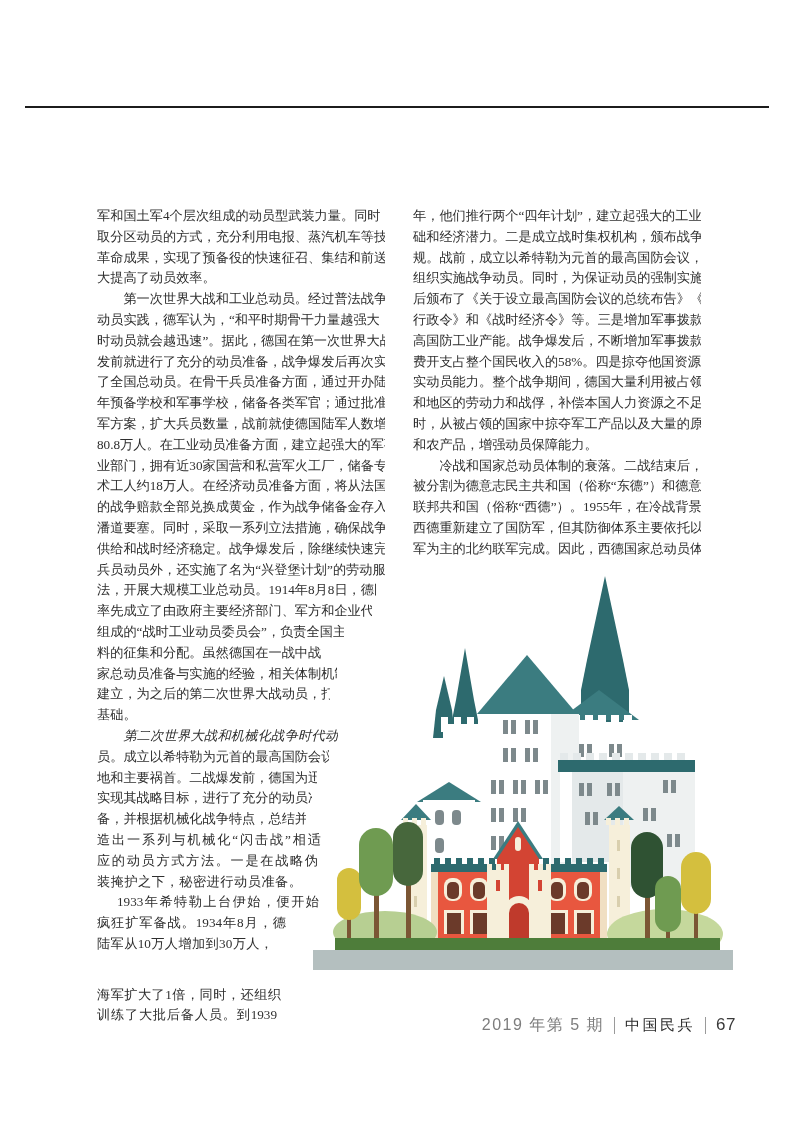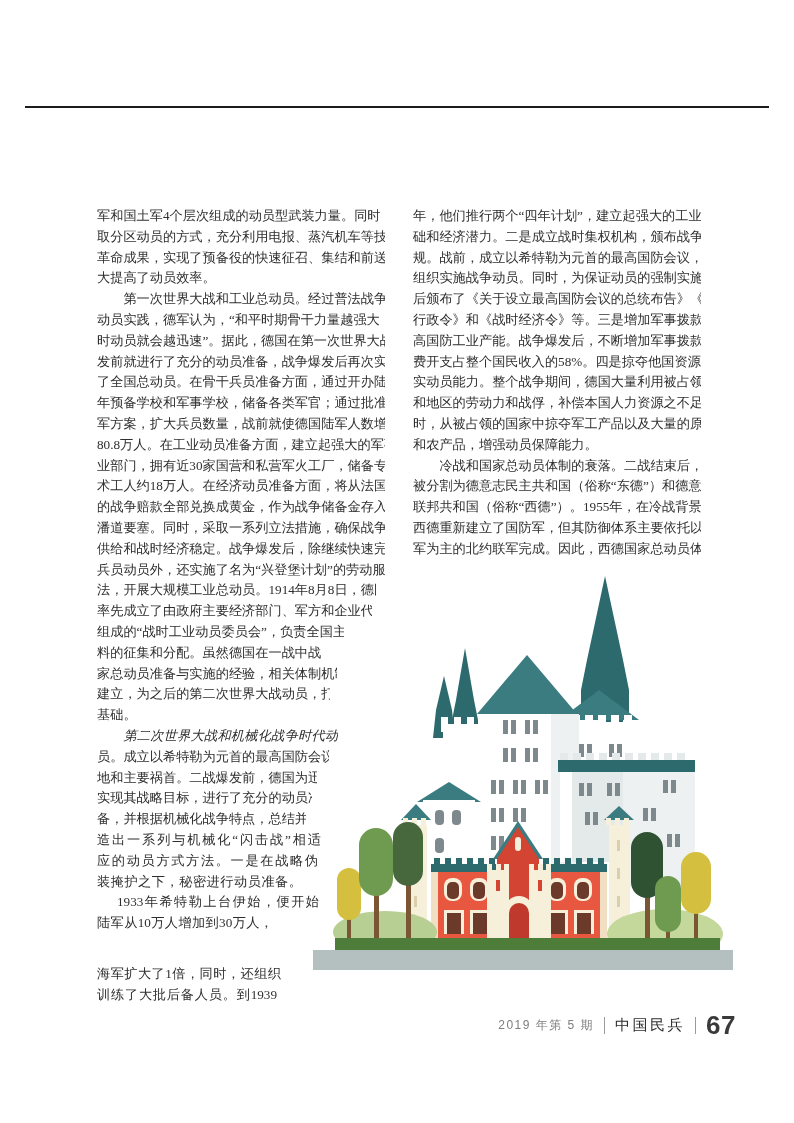--- a/index.html
+++ b/index.html
@@ -18,24 +18,24 @@
   .f-teal{fill:var(--c-teal)} .f-teal2{fill:var(--c-teal_light)} .f-white{fill:var(--c-white)}
   .f-gray{fill:var(--c-wall_gray)} .f-gray2{fill:var(--c-wall_light)}
   .f-red{fill:var(--c-red)} .f-red2{fill:var(--c-red_dark)} .f-door{fill:var(--c-door_red)}
   .f-cream{fill:var(--c-cream)} .f-quoin{fill:var(--c-quoin)} .f-tick{fill:var(--c-tick)}
   .f-win{fill:var(--c-window_gray)} .f-winb{fill:var(--c-window_brown)}
   .f-tg{fill:var(--c-tree_green)} .f-td{fill:var(--c-tree_dark)} .f-to{fill:var(--c-tree_olive)}
   .f-ty{fill:var(--c-tree_yellow)} .f-bush{fill:var(--c-bush)} .f-mound{fill:var(--c-mound)}
   .f-grass{fill:var(--c-grass)} .f-plat{fill:var(--c-platform)} .f-trunk{fill:var(--c-trunk)}
   #footer{position:absolute;top:1012px;right:58px;height:26px;display:flex;align-items:center;
           font-family:"Liberation Sans", sans-serif;}
-  #footer .issue{font-size:12px;color:#7d7d7d;letter-spacing:1.5px;margin-left:9px;}
+  #footer .issue{font-size:16px;color:#7d7d7d;letter-spacing:1.5px;margin-left:9px;}
   #footer .vdiv{width:1px;height:17px;background:#9a9a9a;margin:0 10px;}
   #footer .mag{font-size:15px;color:#2b2b2b;letter-spacing:2.5px;}
-  #footer .pnum{font-size:26px;color:#3a3a3a;font-weight:700;letter-spacing:0.5px;}
+  #footer .pnum{font-size:17px;color:#3a3a3a;font-weight:400;letter-spacing:0.5px;}
 </style>
 </head>
 <body>
 
 <div id="page">
 
   <div id="top-rule"></div>
 
   <div id="col-left" class="col">
       <div class="tl">军和国土军4个层次组成的动员型武装力量。同时，采</div>
@@ -65,20 +65,21 @@
       <div class="tl end">基础。</div>
       <div class="tl indent" style="width: 241px; font-style: italic;">第二次世界大战和机械化战争时代动</div>
       <div class="tl" style="width: 232px;">员。成立以希特勒为元首的最高国防会议</div>
       <div class="tl" style="width: 220px;">地和主要祸首。二战爆发前，德国为迅速</div>
       <div class="tl" style="width: 215px;">实现其战略目标，进行了充分的动员准</div>
       <div class="tl" style="width: 209px;">备，并根据机械化战争特点，总结并创</div>
       <div class="tl" style="width: 224px;">造出一系列与机械化“闪击战”相适</div>
       <div class="tl" style="width: 221px;">应的动员方式方法。一是在战略伪</div>
       <div class="tl" style="width: 205px;">装掩护之下，秘密进行动员准备。</div>
       <div class="tl" style="width: 202px; margin-left: 20px;">1933年希特勒上台伊始，便开始</div>
+      <div class="tl" style="width: 189px;">疯狂扩军备战。1934年8月，德</div>
       <div class="tl" style="width: 176px;">陆军从10万人增加到30万人，</div>
       <div class="tl" style="width: 184px; margin-top: 30px;">海军扩大了1倍，同时，还组织</div>
       <div class="tl" style="width: 180px;">训练了大批后备人员。到1939</div>
     </div>
 
   <div id="col-right" class="col">
       <div class="tl">年，他们推行两个“四年计划”，建立起强大的工业基</div>
       <div class="tl">础和经济潜力。二是成立战时集权机构，颁布战争法</div>
       <div class="tl">规。战前，成立以希特勒为元首的最高国防会议，直接</div>
       <div class="tl">组织实施战争动员。同时，为保证动员的强制实施，先</div>

